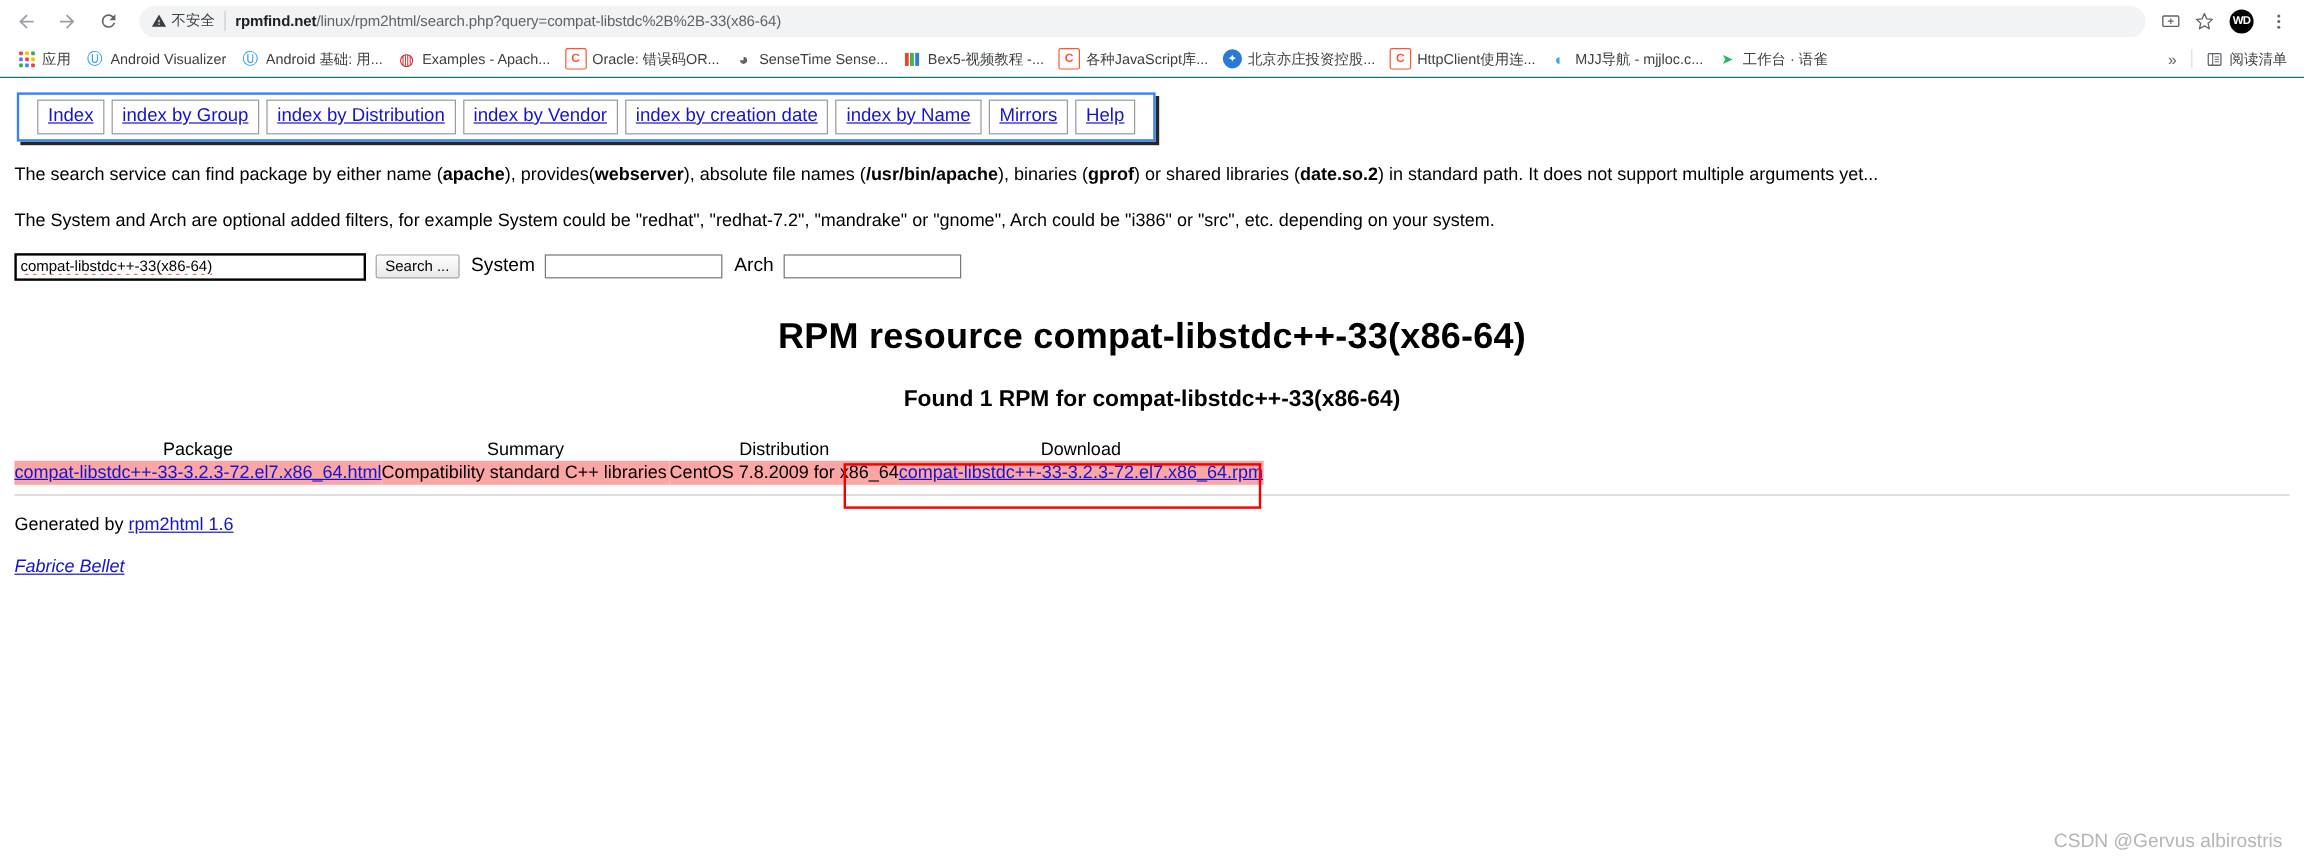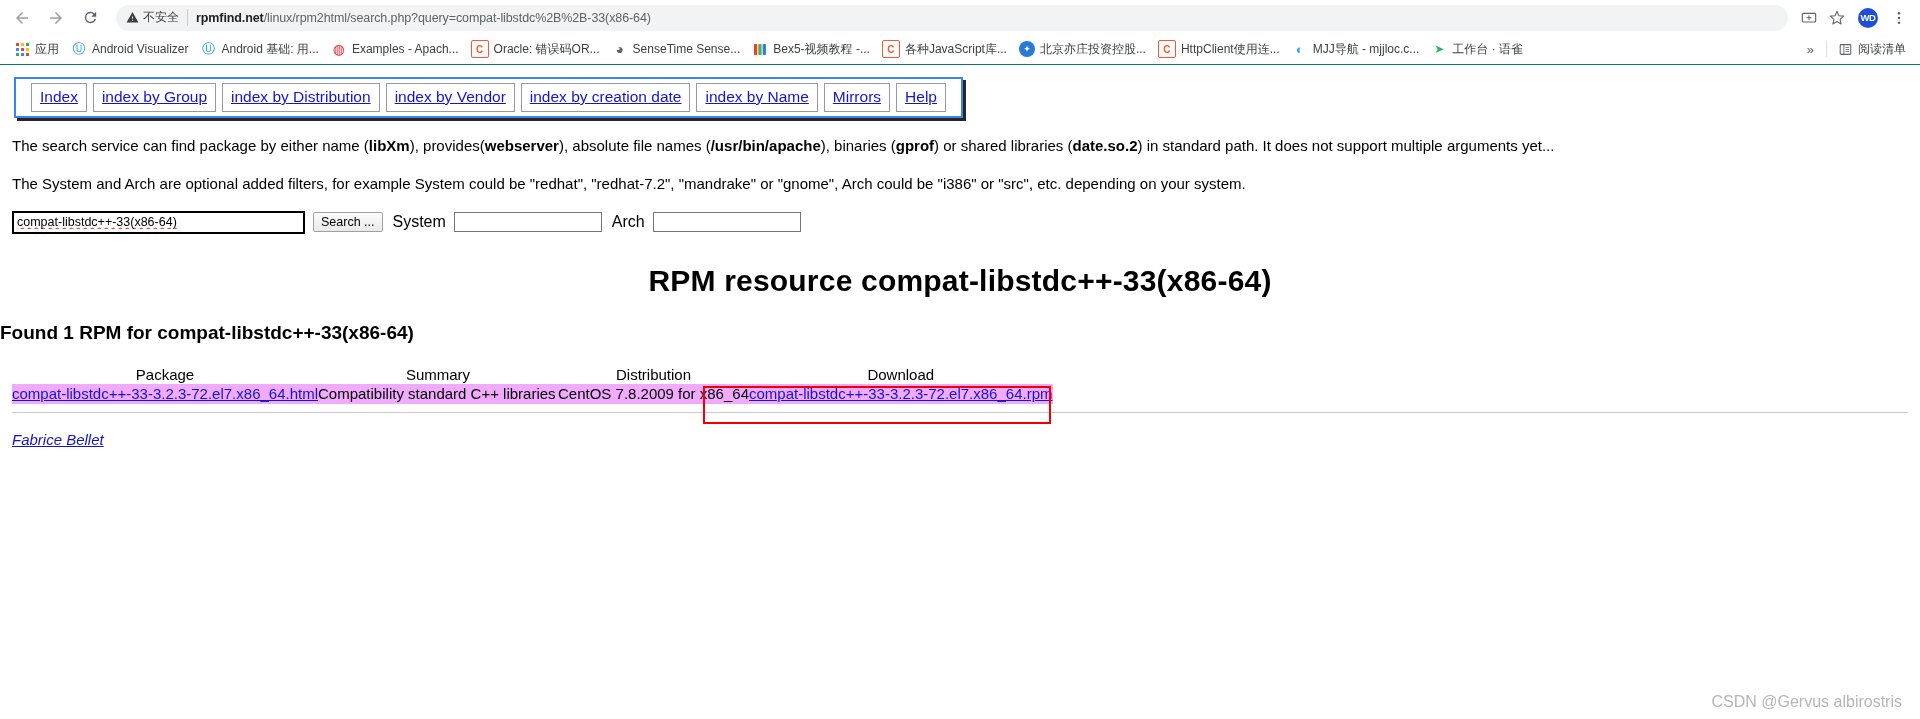--- a/index.html
+++ b/index.html
@@ -92,21 +92,21 @@
     display: flex;
     align-items: center;
     justify-content: center;
     color: #5f6368;
     margin-left: 2px;
   }
   .avatar-chip {
     width: 20px;
     height: 20px;
     border-radius: 50%;
-    background: #1d4ed8;
+    background: #000000;
     color: #fff;
     font-size: 9.5px;
     display: flex;
     align-items: center;
     justify-content: center;
     margin: 0 6px 0 8px;
     font-weight: bold;
     letter-spacing: -0.5px;
   }
 
@@ -254,41 +254,41 @@
 
   h1.title {
     text-align: center;
     font-size: 30px;
     font-weight: bold;
     margin: 30px 0 0 0;
     color: #000;
     letter-spacing: 0.2px;
   }
   h2.subtitle {
-    text-align: left;
+    text-align: center;
     font-size: 19px;
     font-weight: bold;
     margin: 24px 0 0 0;
     color: #000;
   }
 
   table.results {
     margin: 22px 0 0 12px;
     border-collapse: collapse;
     font-size: 15px;
     color: #000;
   }
   table.results th {
     text-align: center;
     font-weight: normal;
     padding: 0 0 1px 0;
     font-size: 15px;
   }
   table.results td {
-    background: #f0abfc;
+    background: #fca5a5;
     padding: 1px 0 2px 0;
     font-size: 15px;
     white-space: nowrap;
     vertical-align: top;
   }
   table.results td a {
     color: #1414cf;
     text-decoration: underline;
   }
   .col-pkg { width: 295px; }
@@ -487,21 +487,21 @@
       <span class="navitem"><a href="#">index by Distribution</a></span>
       <span class="navitem"><a href="#">index by Vendor</a></span>
       <span class="navitem"><a href="#">index by creation date</a></span>
       <span class="navitem"><a href="#">index by Name</a></span>
       <span class="navitem"><a href="#">Mirrors</a></span>
       <span class="navitem"><a href="#">Help</a></span>
     </div>
   </div>
 
   
-  <p class="para"><span>The search service can find package by either name (</span><b>libXm</b><span>), provides(</span><b>webserver</b><span>), absolute file names (</span><b>/usr/bin/apache</b><span>), binaries (</span><b>gprof</b><span>) or shared libraries (</span><b>date.so.2</b><span>) in standard path. It does not support multiple arguments yet...</span></p>
+  <p class="para"><span>The search service can find package by either name (</span><b>apache</b><span>), provides(</span><b>webserver</b><span>), absolute file names (</span><b>/usr/bin/apache</b><span>), binaries (</span><b>gprof</b><span>) or shared libraries (</span><b>date.so.2</b><span>) in standard path. It does not support multiple arguments yet...</span></p>
 
   <p class="para">The System and Arch are optional added filters, for example System could be "redhat", "redhat-7.2", "mandrake" or "gnome", Arch could be "i386" or "src", etc. depending on your system.</p>
 
   
   <div class="searchform">
     <input class="q-input" type="text" value="compat-libstdc++-33(x86-64)" style="">
     <button class="sbtn">Search ...</button>
     <span class="flabel">System</span>
     <input class="f-input" type="text" value="" style="">
     <span class="flabel">Arch</span>
@@ -527,20 +527,21 @@
         <td><a href="#">compat-libstdc++-33-3.2.3-72.el7.x86_64.html</a></td>
         <td>Compatibility standard C++ libraries</td>
         <td>CentOS 7.8.2009 for x86_64</td>
         <td><a href="#">compat-libstdc++-33-3.2.3-72.el7.x86_64.rpm</a></td>
       </tr>
     </tbody>
   </table>
 
   <hr class="hr-line">
 
+  <p class="gen"><span>Generated by </span><a href="#">rpm2html 1.6</a></p>
 
   <p class="author"><a href="#">Fabrice Bellet</a></p>
 
   
   <div class="redbox" style="left:703px; top:321px; width:344px; height:34px;"></div>
 </div>
 
 <div class="watermark">CSDN @Gervus albirostris</div>
 
 </body></html>

